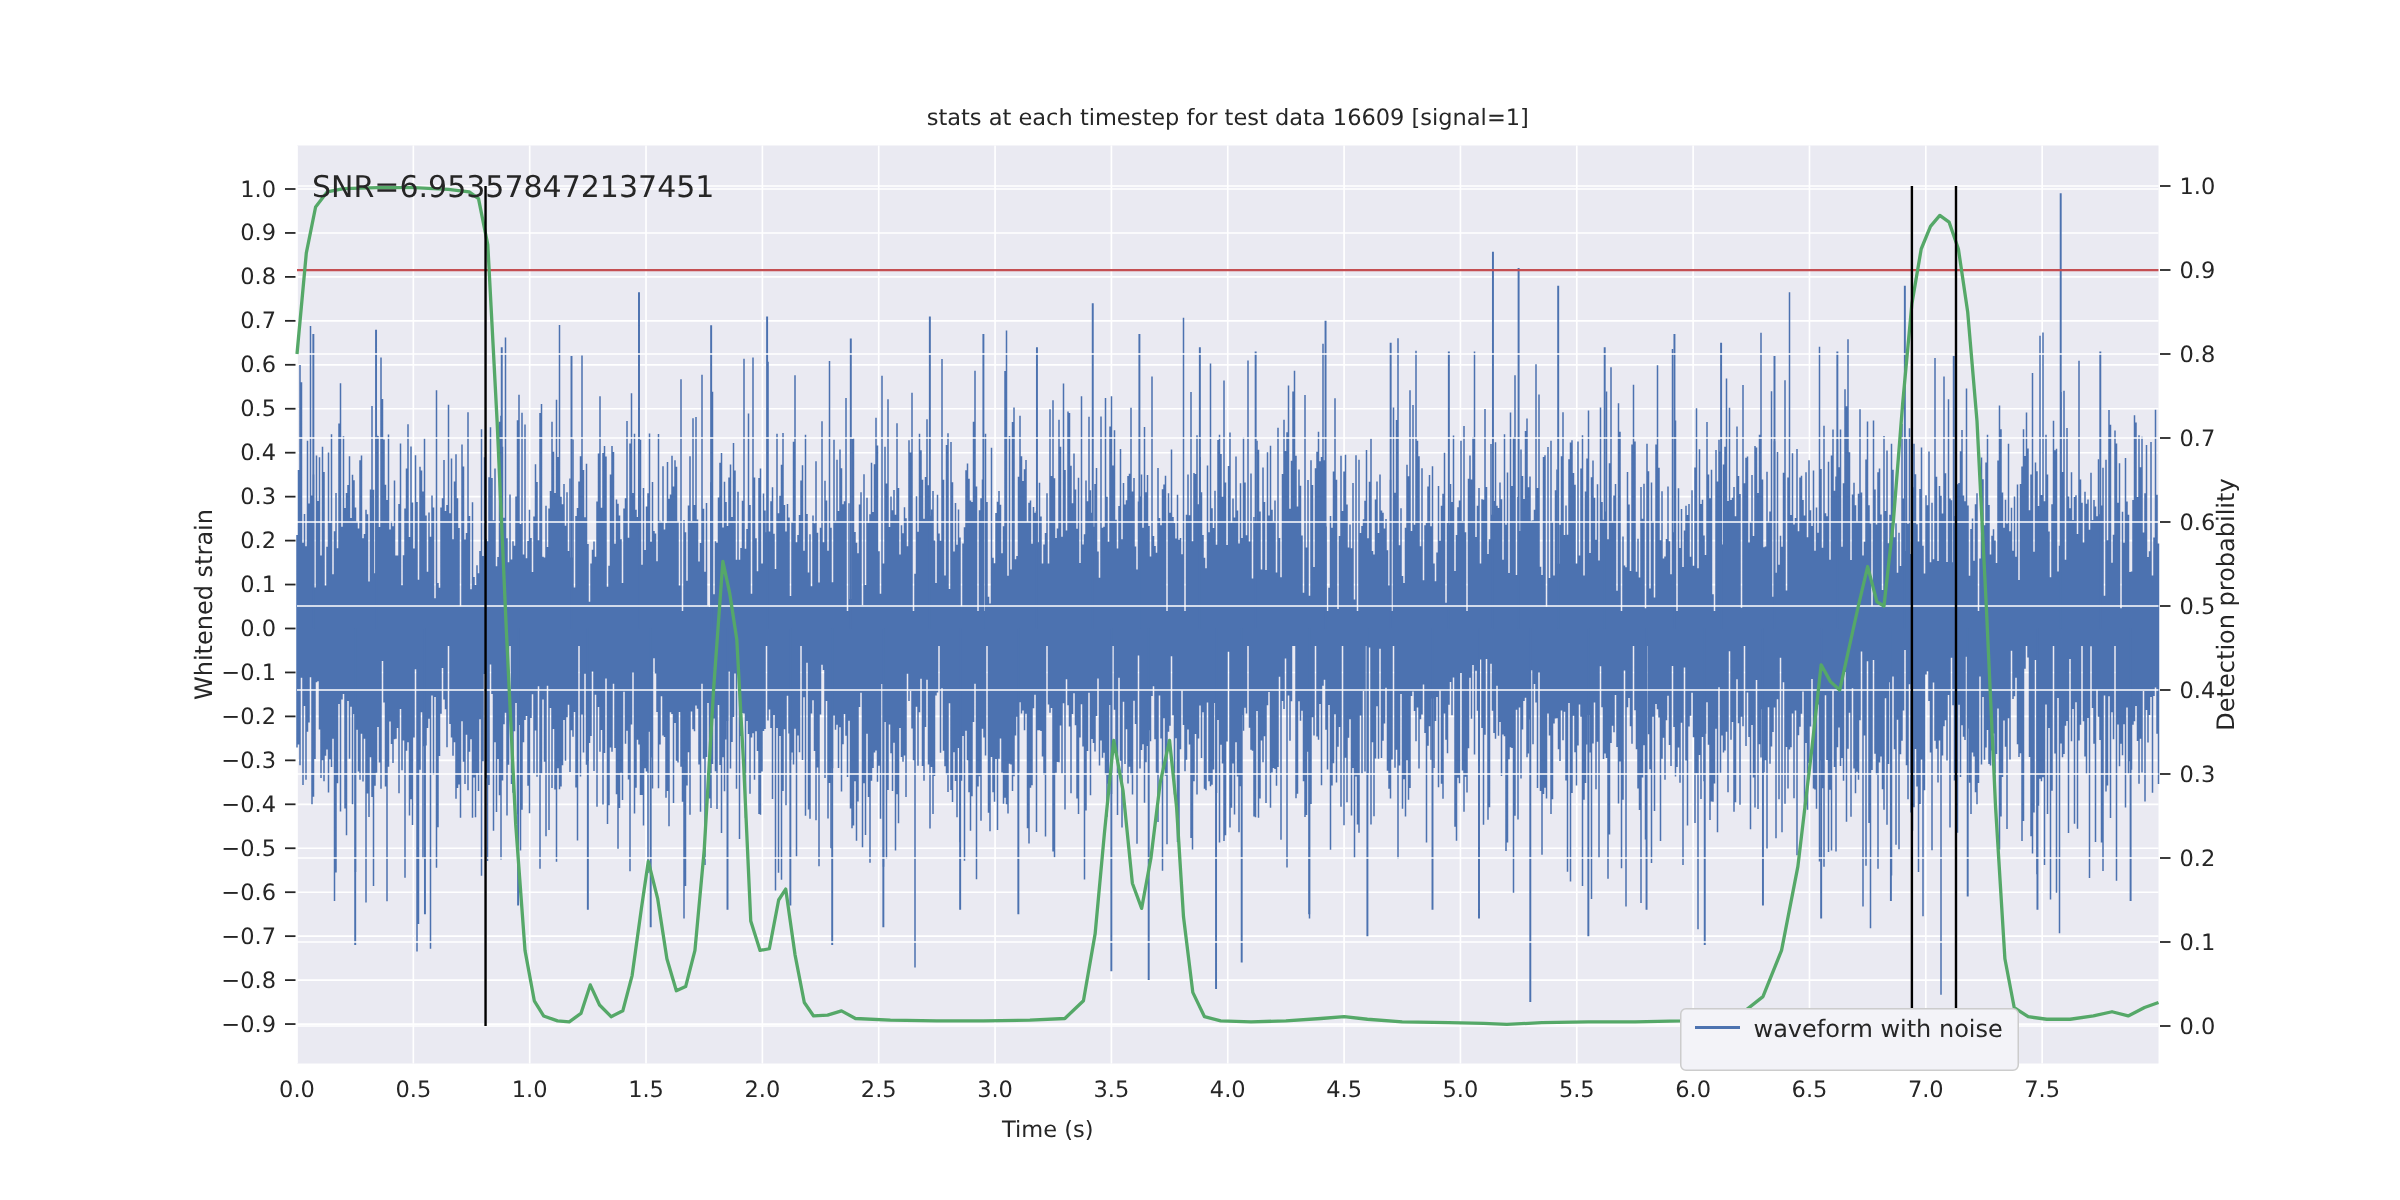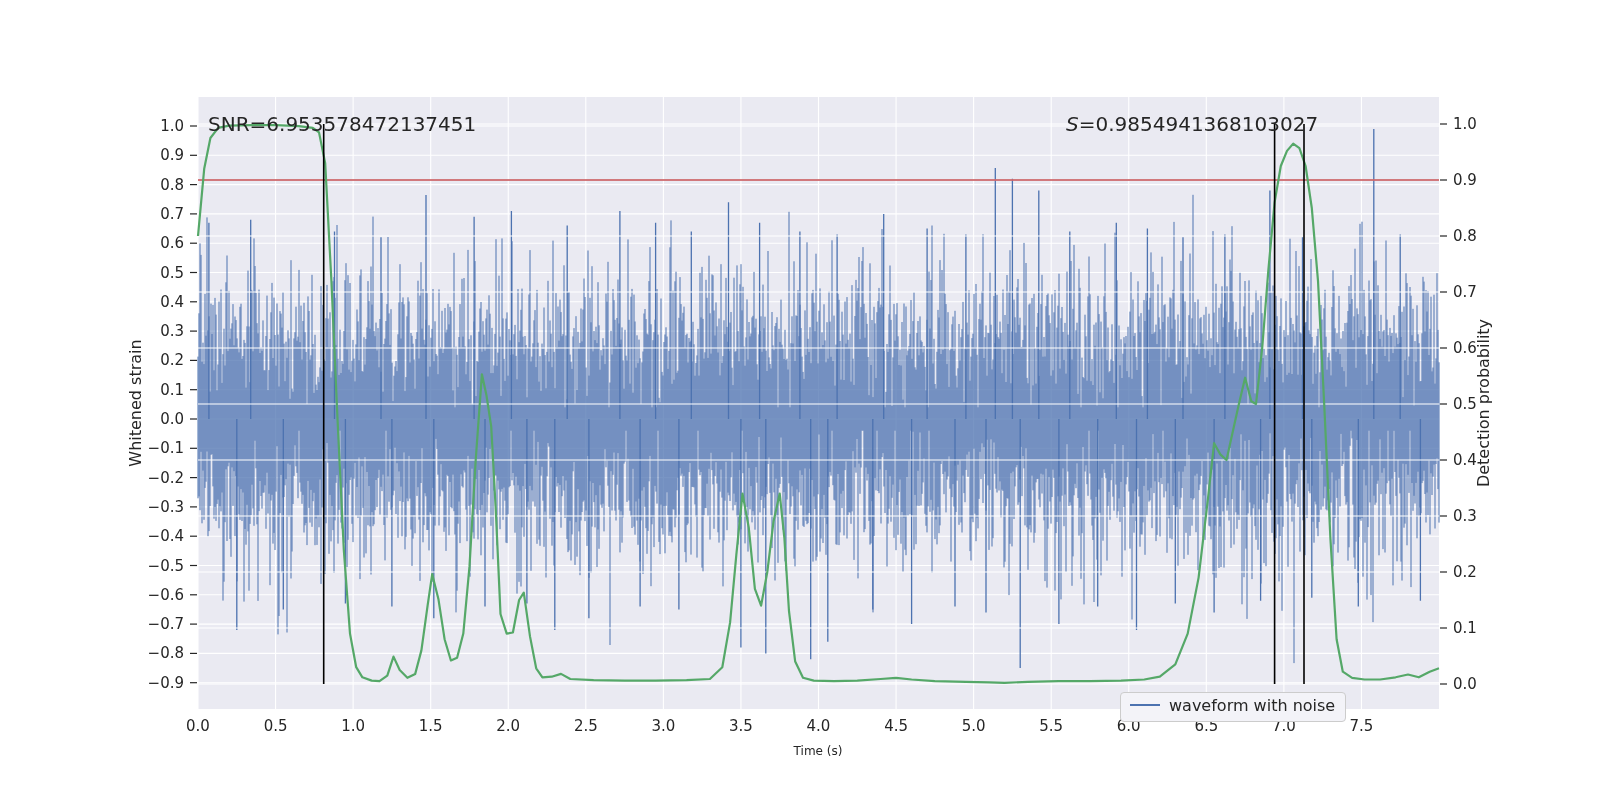--- a/index.html
+++ b/index.html
@@ -7,23 +7,23 @@
        font-family:"DejaVu Sans","Liberation Sans",sans-serif;color:#262626;overflow:hidden;}
   .fig svg{position:absolute;left:0;top:0;}
   .title{position:absolute;top:69px;left:198px;width:1241px;text-align:center;font-size:15px;}
   .ann{position:absolute;top:112px;font-size:20px;white-space:nowrap;}
   #ann-snr{left:208px;} #ann-mc{left:590px;} #ann-s{left:1066px;}
   .ann sub{font-size:13px;}
   .it{font-style:italic;}
   .ylab{position:absolute;top:393px;width:300px;height:20px;line-height:20px;text-align:center;
         font-size:16px;transform:rotate(-90deg);}
   #ylab-left{left:-14px;} #ylab-right{left:1334px;}
-  .xlab{position:absolute;top:744px;left:668px;width:300px;text-align:center;font-size:12px;}
-  .legend{position:absolute;top:692px;left:1120px;height:24px;display:flex;align-items:center;
-          gap:9px;padding:0 10px 4px 9px;background:#f3f3f8;border:1px solid #cccccc;border-radius:4px;
+  .xlab{position:absolute;top:744px;left:668px;width:300px;font-size:15px;}
+  .legend{position:absolute;top:672px;left:1120px;height:24px;display:flex;align-items:center;
+          gap:9px;padding:0 10px 16px 9px;background:#f3f3f8;border:1px solid #cccccc;border-radius:4px;
           font-size:16px;white-space:nowrap;}
   .legend .line{width:30px;height:0;border-top:2.2px solid #4C72B0;}
   .grid{stroke:#ffffff;stroke-width:1.1;}
   text.tick{font-size:15px;fill:#262626;}
 </style>
 </head>
 <body>
 
 <div class="fig">
   <svg id="chart-svg" width="1600" height="800" viewBox="0 0 1600 800">
@@ -155,25 +155,25 @@
       <text x="818.5" y="731" text-anchor="middle" class="tick">4.0</text>
       <text x="896.0625" y="731" text-anchor="middle" class="tick">4.5</text>
       <text x="973.625" y="731" text-anchor="middle" class="tick">5.0</text>
       <text x="1051.1875" y="731" text-anchor="middle" class="tick">5.5</text>
       <text x="1128.75" y="731" text-anchor="middle" class="tick">6.0</text>
       <text x="1206.3125" y="731" text-anchor="middle" class="tick">6.5</text>
       <text x="1283.875" y="731" text-anchor="middle" class="tick">7.0</text>
       <text x="1361.4375" y="731" text-anchor="middle" class="tick">7.5</text>
     </svg>
 
+  <div class="title">stats at each timestep for test data 16609 [signal=1]</div>
 
   <div class="ann" id="ann-snr"><span>SNR=6.953578472137451</span></div>
 
 
-  <div class="ann" id="ann-s"><span class="it">S</span><span>=0.9854941368103027</span></div>
 
   <div class="ylab" id="ylab-left">Whitened strain</div>
   <div class="ylab" id="ylab-right">Detection probability</div>
   <div class="xlab">Time (s)</div>
 
   <div class="legend">
     <span class="line"></span>
     <span>waveform with noise</span>
   </div>
 </div>

